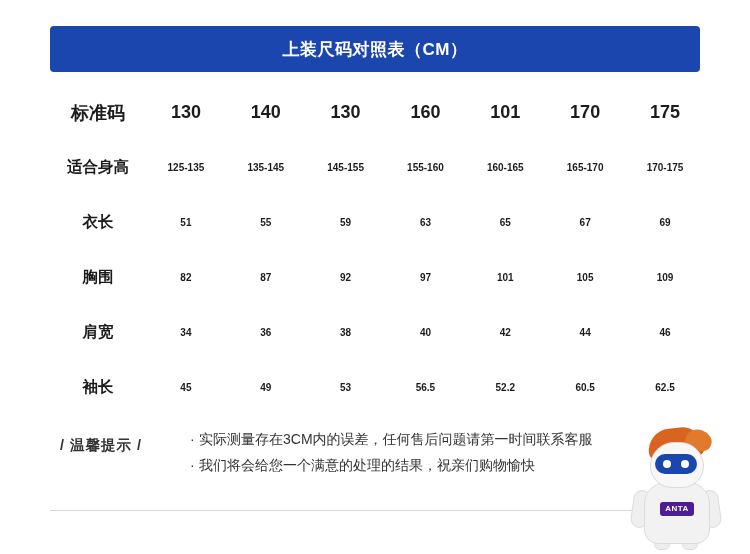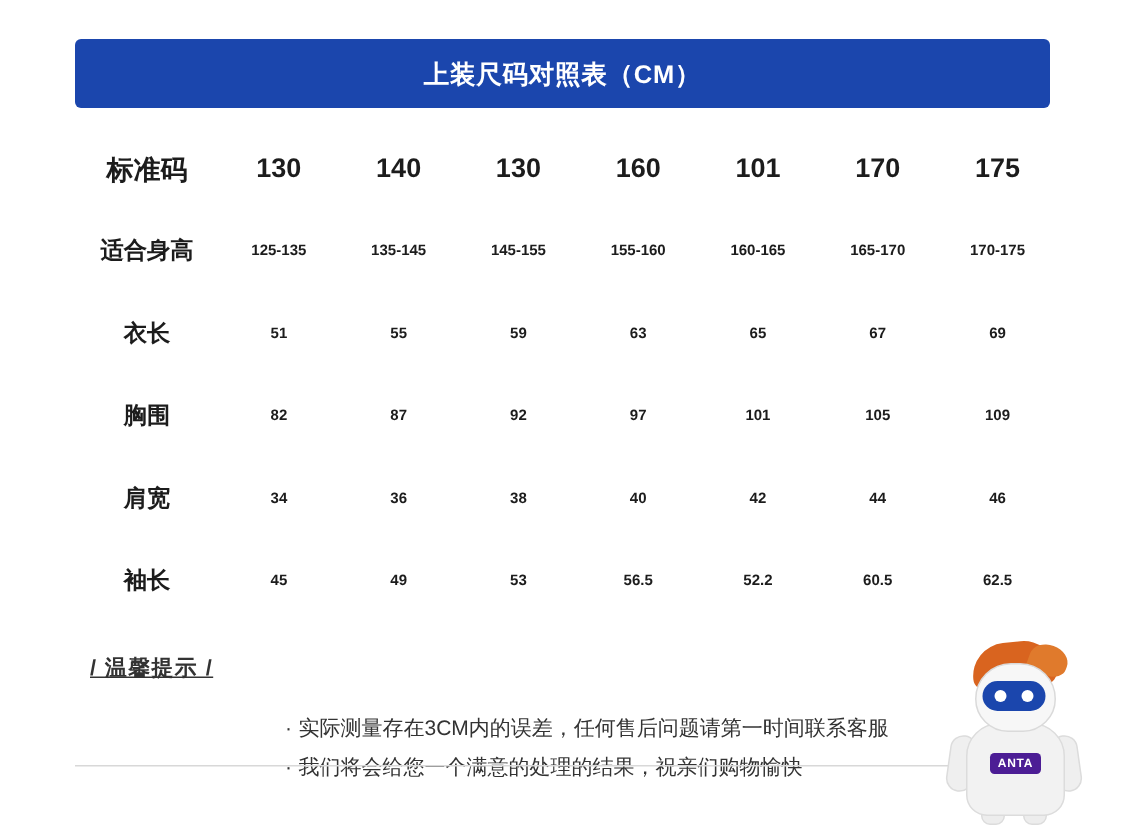--- a/index.html
+++ b/index.html
@@ -69,28 +69,26 @@
     height: 62px;
   }
   .tip-label {
     position: absolute;
     left: 10px;
     top: 18px;
     font-size: 14.5px;
     font-weight: bold;
     color: #333333;
     letter-spacing: 1px;
-    text-decoration: underline;
   }
   .tip-lines {
     position: absolute;
     left: 140px;
     top: 8px;
     width: 510px;
-    margin-top: 46px;
   }
   .tip-line {
     font-size: 14px;
     color: #333333;
     line-height: 26px;
     white-space: nowrap;
   }
   .tip-dot {
     display: inline-block;
     width: 9px;

